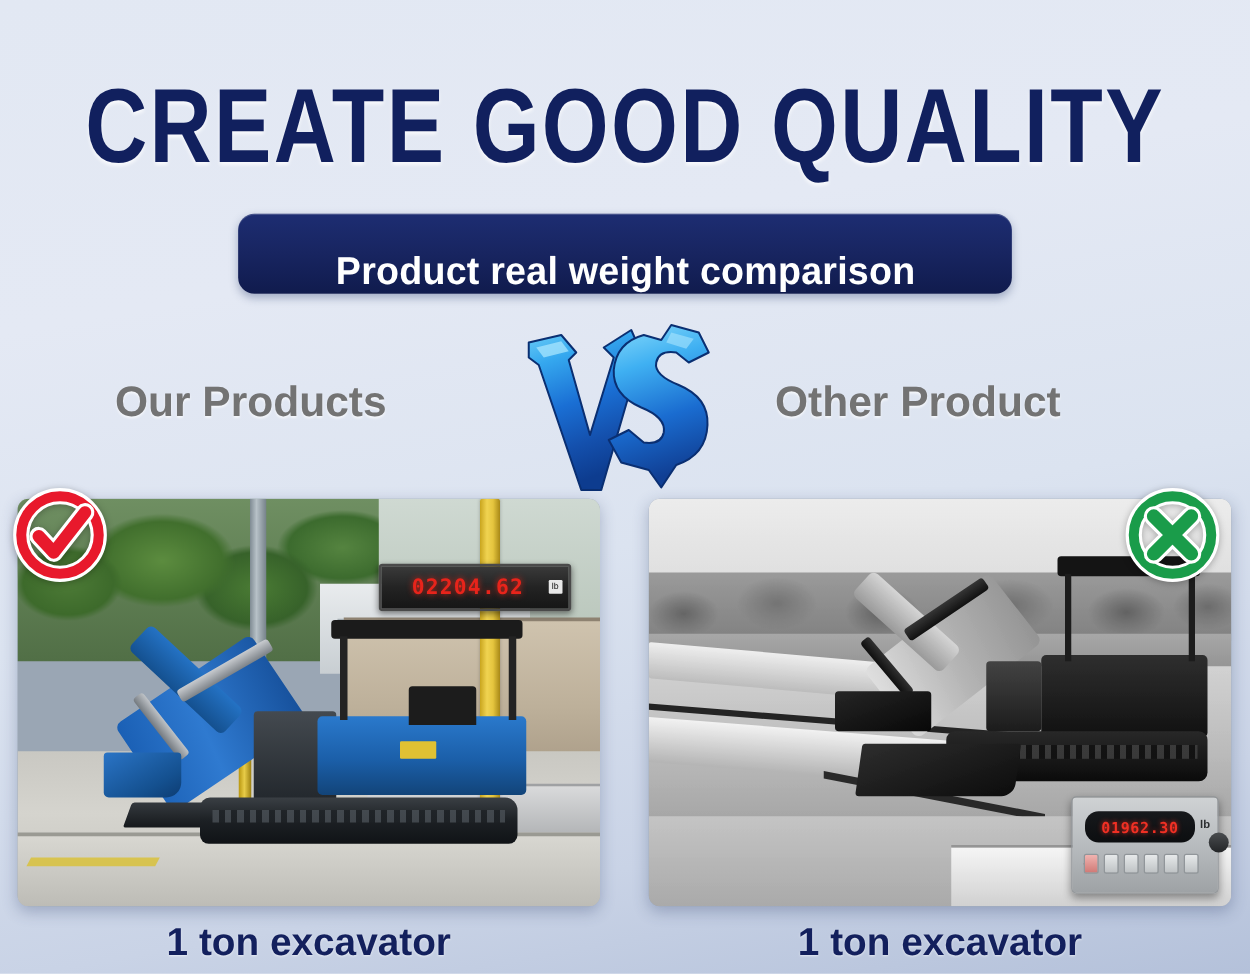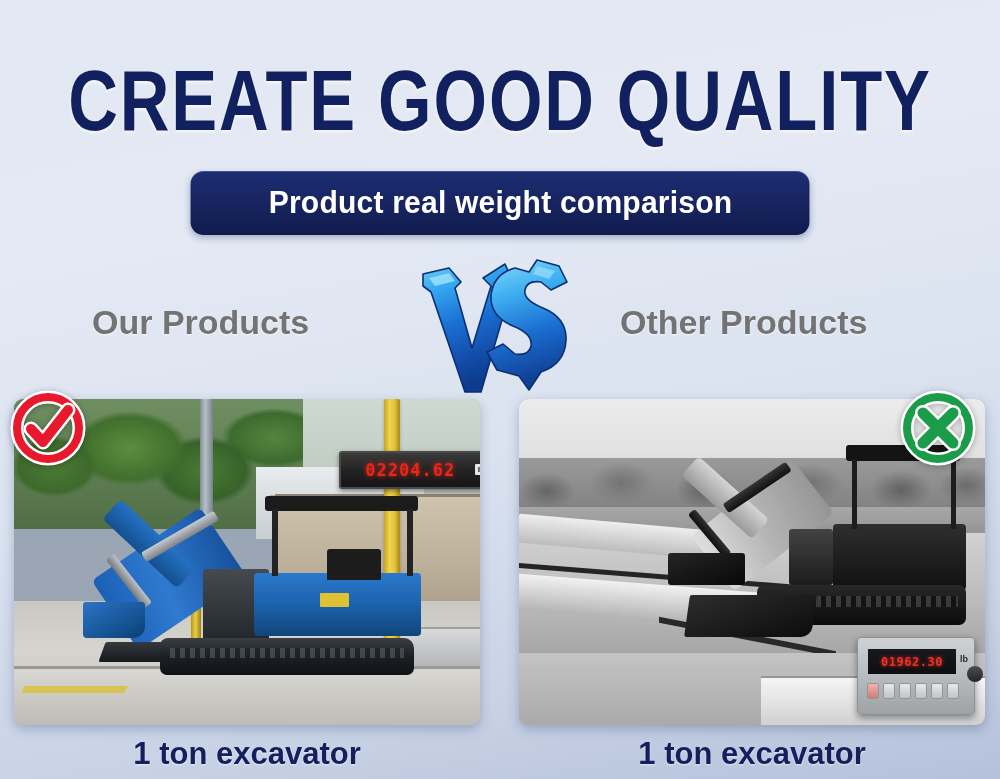--- a/index.html
+++ b/index.html
@@ -22,21 +22,21 @@
     text-shadow:0 2px 3px rgba(255,255,255,.75);
     white-space:nowrap;
   }
 
   
   .banner {
     position:absolute; left:50%; top:171px; transform:translateX(-50%);
     width:619px; height:64px; border-radius:13px;
     background:linear-gradient(180deg,#1d2d72 0%,#182561 48%,#101b4d 100%);
     box-shadow:0 3px 7px rgba(40,60,110,.35), inset 0 1px 0 rgba(255,255,255,.18);
-    display:flex; align-items:center; justify-content:center;
+    display:flex; align-items:flex-end; justify-content:center;
   }
   .banner-text {
     color:#ffffff; font-size:31px; font-weight:bold; letter-spacing:.2px;
     transform:scaleX(0.97);
   }
 
   
   .vs-wrap { position:absolute; left:409px; top:252px; width:180px; height:148px; }
   .vs-wrap svg { width:100%; height:100%; display:block; }
 
@@ -100,21 +100,20 @@
   .l-greypole { position:absolute; left:40%; top:0; width:2.6%; height:58%;
              background:linear-gradient(90deg,#7f8b93 0%,#b7c1c7 40%,#76828a 100%); }
 
   
   .l-led {
     position:absolute; left:62%; top:16%; width:33%; height:11.5%;
     background:linear-gradient(180deg,#3a3a3a 0%,#232323 50%,#161616 100%);
     border:2px solid #4a4a4a; border-radius:3px;
     display:flex; align-items:center; padding:16px 5px;
     box-shadow:0 2px 5px rgba(0,0,0,.45);
-    margin-left:36px;
   }
   .l-led-digits {
     color:#e8241b; font-family:"DejaVu Sans Mono", monospace;
     font-size:17px; font-weight:bold; letter-spacing:1px;
     text-shadow:0 0 5px rgba(235,40,25,.85);
     flex:1; text-align:center;
   }
   .l-led-unit {
     width:11px; height:11px; background:#e8e8e8; color:#111;
     font-size:7px; line-height:11px; text-align:center; border-radius:1px;
@@ -228,21 +227,21 @@
   
   .indicator {
     position:absolute; left:857px; top:637px; width:118px; height:78px;
     background:linear-gradient(180deg,#cfd2d4 0%,#b5b9bc 55%,#9ea2a5 100%);
     border-radius:4px; box-shadow:0 3px 7px rgba(0,0,0,.4);
     border:1px solid #8d9194; z-index:6;
   }
   .ind-screen {
     position:absolute; left:10px; top:11px; width:88px; height:25px;
     background:linear-gradient(180deg,#17191c 0%,#0c0e10 100%);
-    border-radius:0; display:flex; align-items:center; justify-content:center;
+    border-radius:11px; display:flex; align-items:center; justify-content:center;
   }
   .ind-digits {
     color:#f03024; font-family:"DejaVu Sans Mono", monospace;
     font-size:12px; font-weight:bold; letter-spacing:.5px;
     text-shadow:0 0 4px rgba(240,48,36,.9);
   }
   .ind-unit {
     position:absolute; right:6px; top:16px; font-size:9px; color:#2a2d2f; font-weight:bold;
   }
   .ind-keys { position:absolute; left:9px; top:45px; display:flex; gap:4px; }
@@ -301,21 +300,21 @@
     <path d="M14 22 L40 16 L52 30 L46 36 L63 96 L82 34 L74 26 L96 12 L104 30 L72 140 L56 140 L22 40 L14 34 Z" fill="url(#vsg)" stroke="#0a2f72" stroke-width="1.6" stroke-linejoin="round"></path>
 
     <path d="M150 14 L128 8 L120 20 L106 16 Q84 22 82 44 Q81 64 104 74 Q124 82 122 94 Q120 104 106 102 L94 92 L78 100 L88 118 L110 124 L120 138 L132 120 Q156 112 157 88 Q158 66 134 56 Q114 48 116 38 Q118 28 132 30 L142 38 L158 30 Z" fill="url(#vsg2)" stroke="#0a2f72" stroke-width="1.6" stroke-linejoin="round"></path>
 
     <path d="M20 26 L40 21 L46 29 L26 34 Z" fill="#a8e5fd" opacity="0.75"></path>
     <path d="M128 14 L146 19 L140 27 L124 22 Z" fill="#a8e5fd" opacity="0.6"></path>
   </svg>
 </div>
 
 <div class="col-head left">Our Products</div>
-<div class="col-head right">Other Products</div>
+<div class="col-head right">Other Product</div>
 
 <div class="photo left">
   <div class="scene">
     <div class="l-sky"></div>
     <div class="l-trees"></div>
     <div class="l-bldg"></div>
     <div class="l-wall-top"></div>
     <div class="l-wall"></div>
     <div class="l-ground"></div>
     <div class="l-rail"></div>

